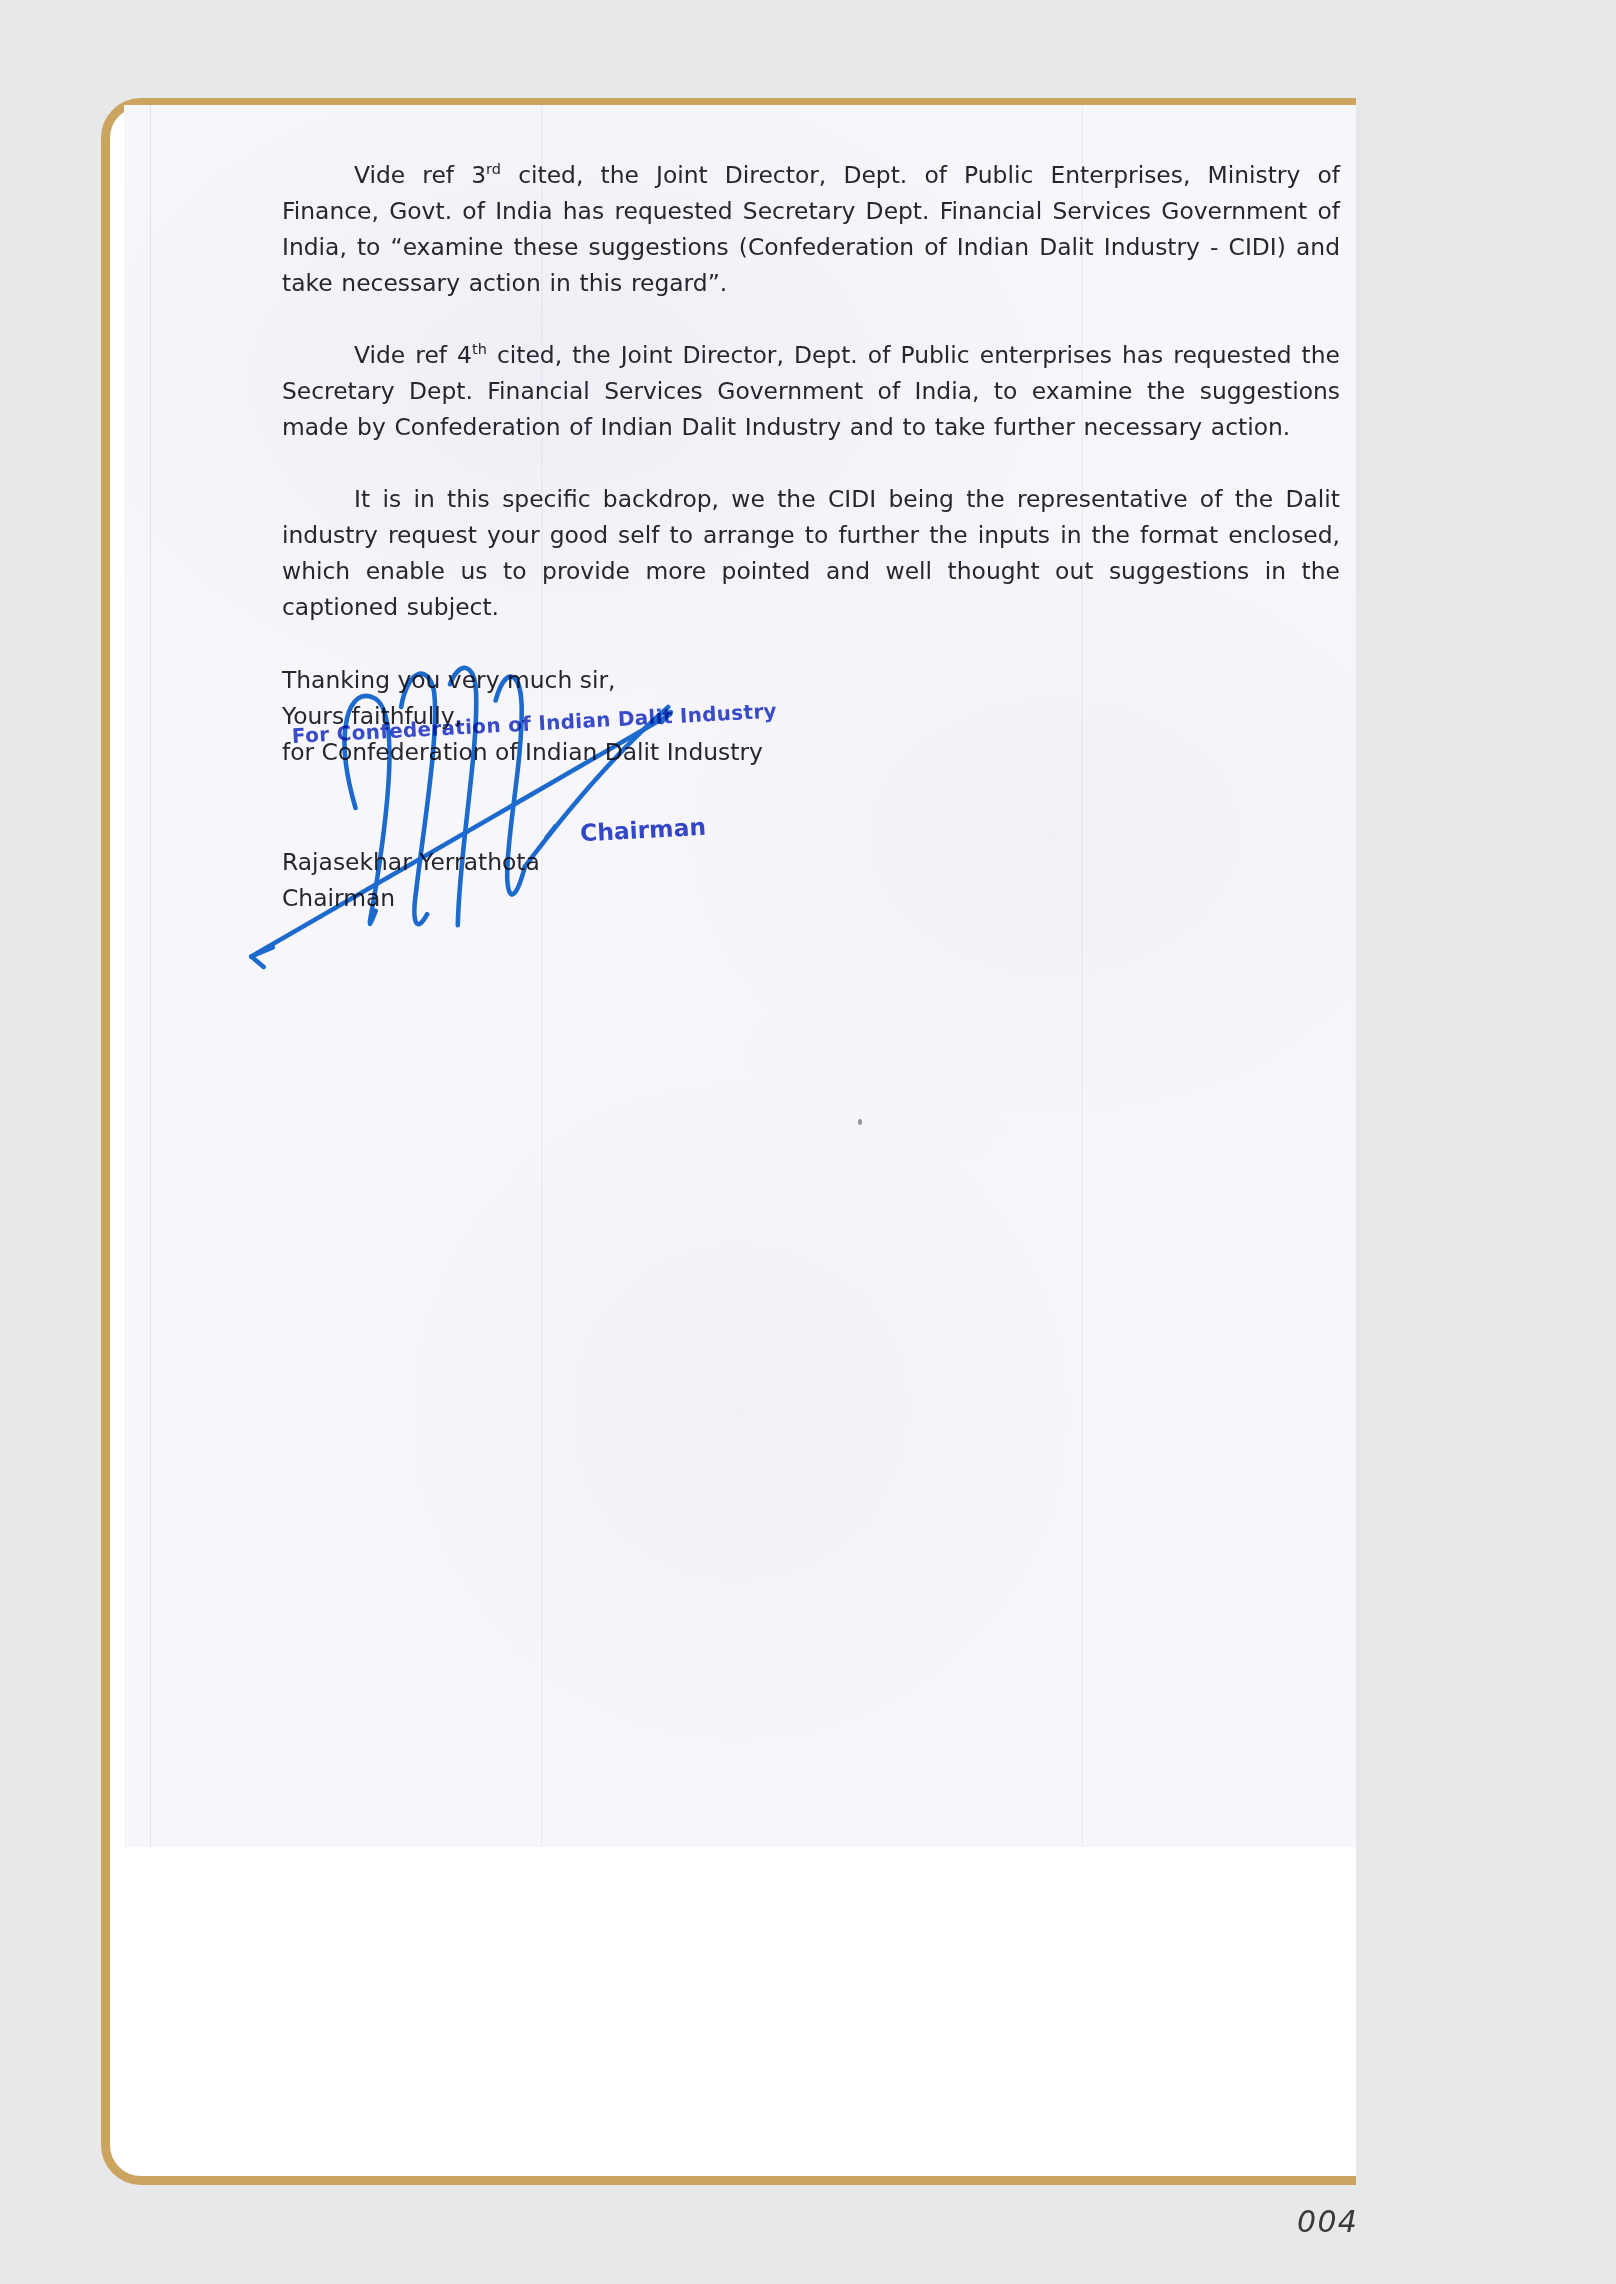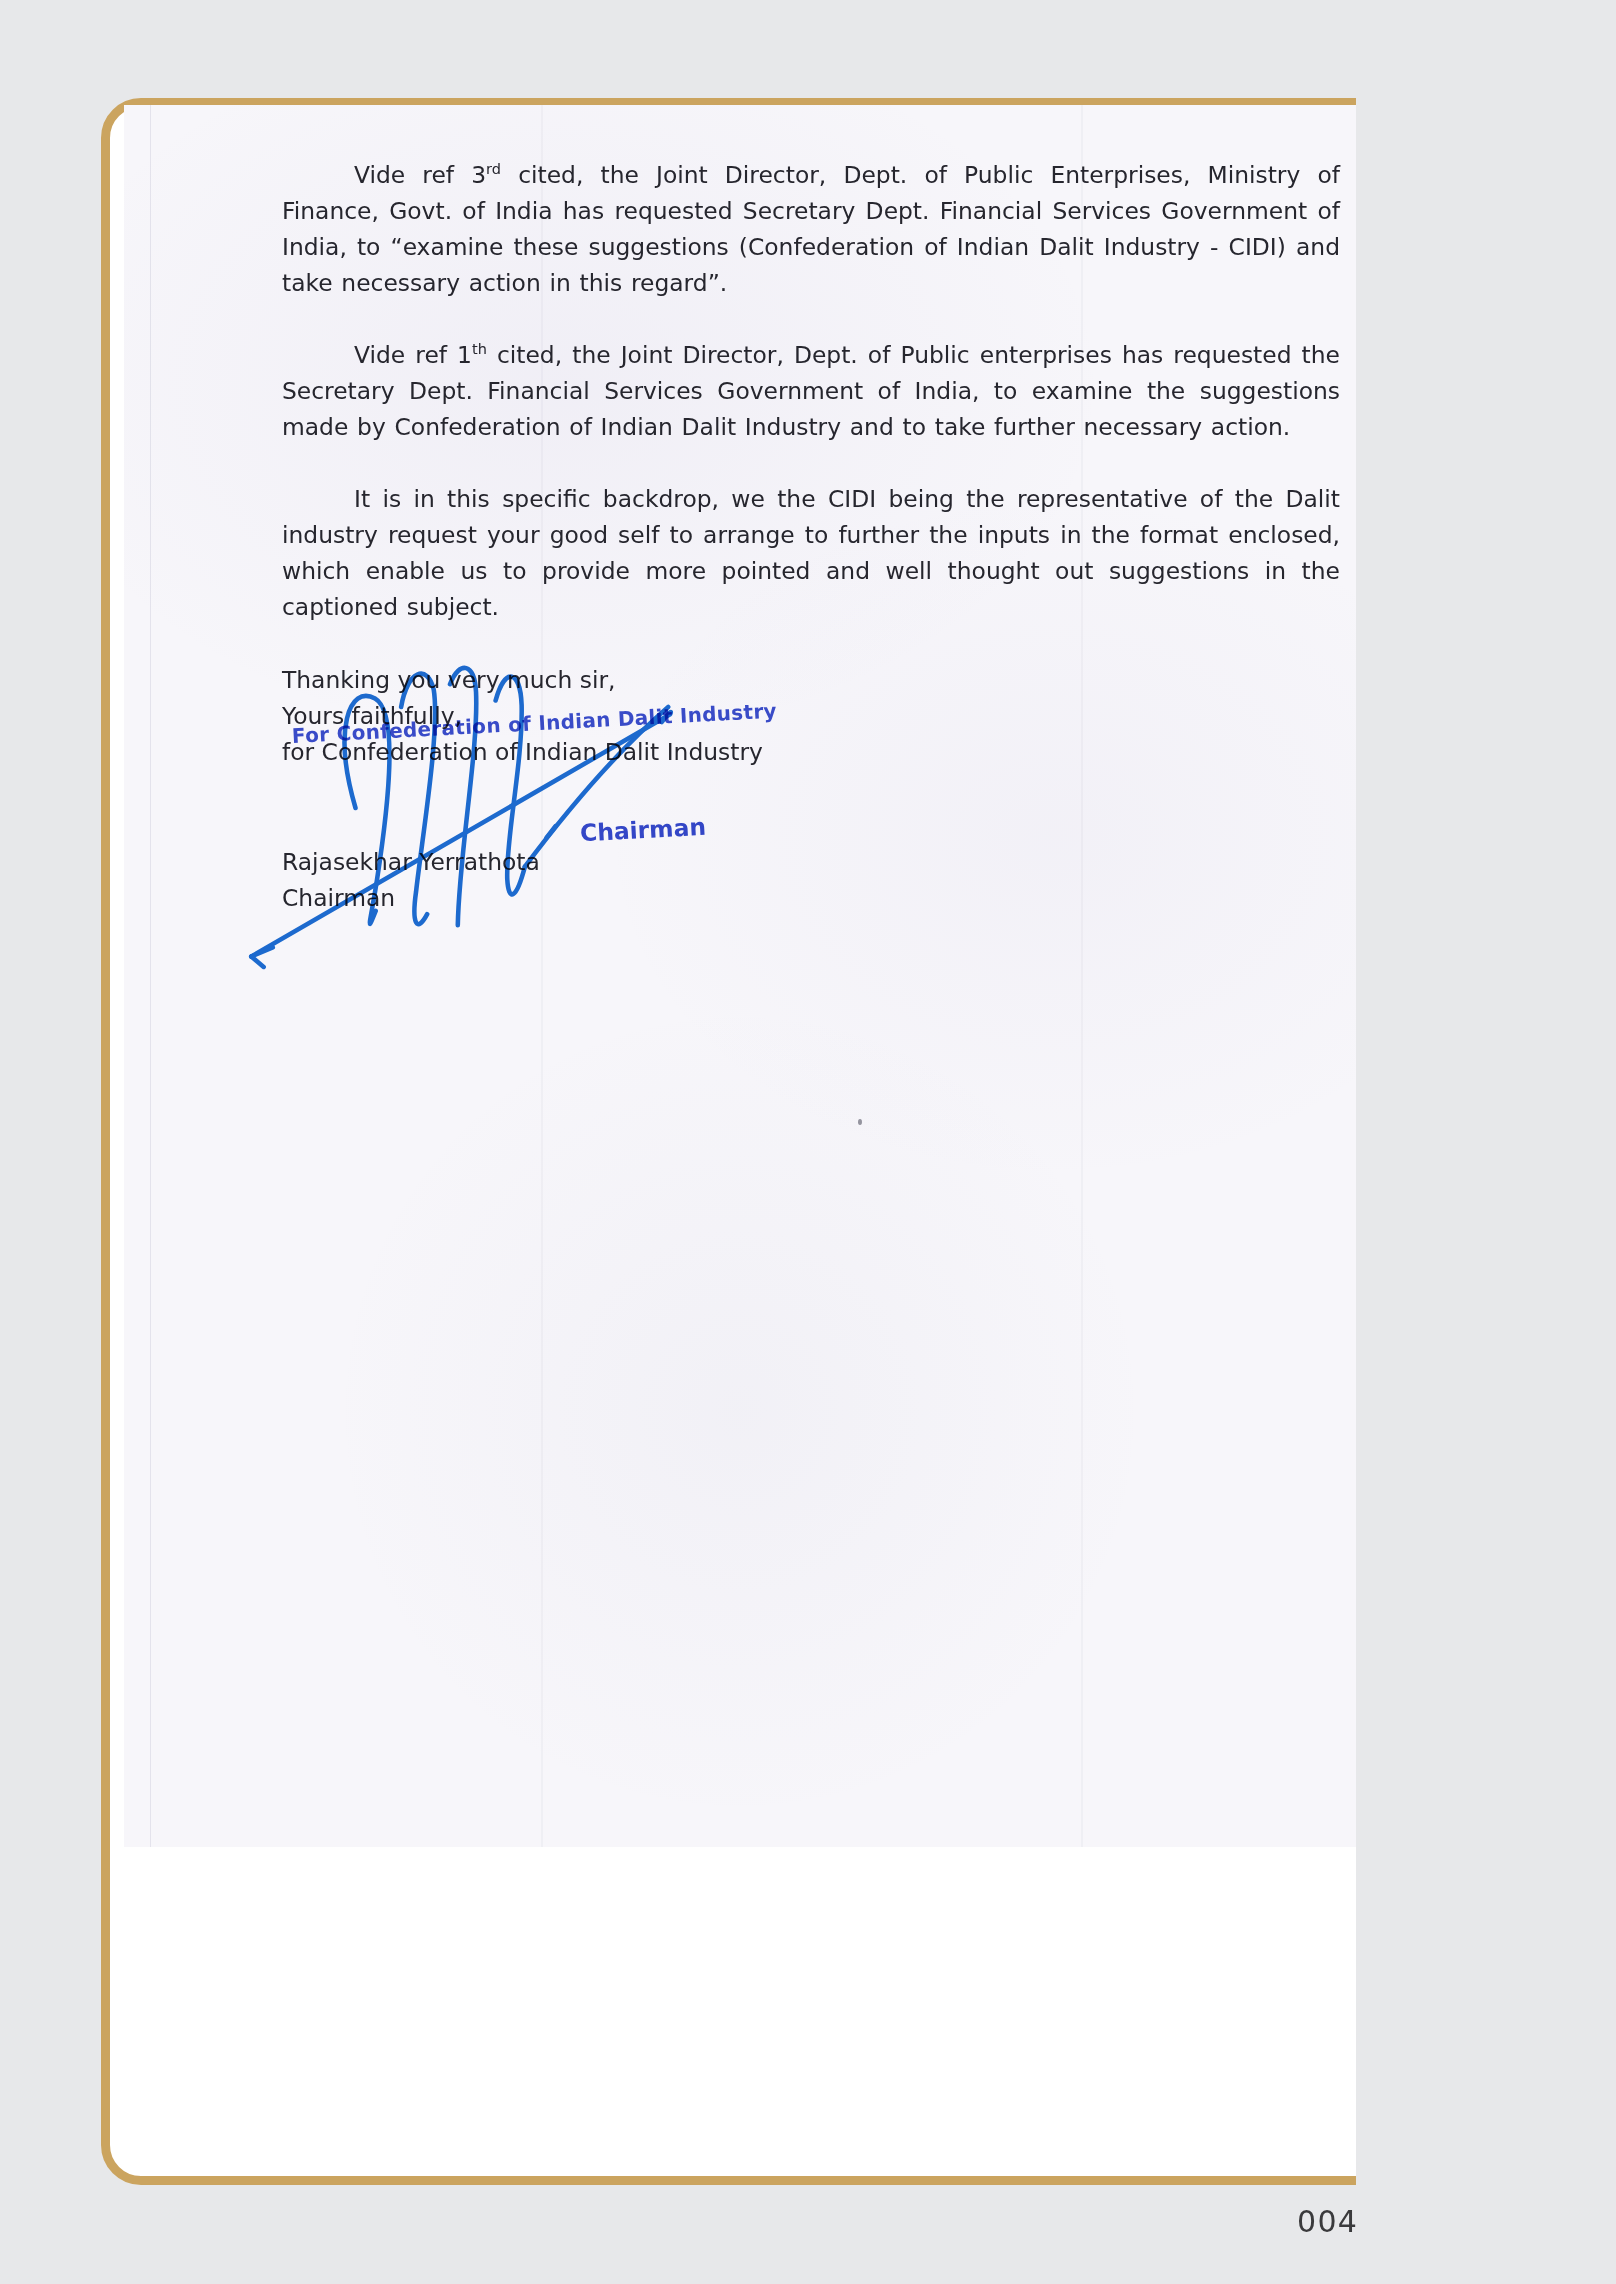--- a/index.html
+++ b/index.html
@@ -83,21 +83,21 @@
   
   .signature-box {
     position:absolute; left:111px; top:540px; width:456px; height:326px;
     mix-blend-mode:multiply;
   }
   .signature-box svg { display:block; width:456px; height:326px; }
 
   
   .page-number {
     position:absolute; left:1297px; top:2204px;
-    font-size:30px; letter-spacing:1.3px; color:#3a3a3c;
+    font-size:30px; letter-spacing:1.3px; color:#3a3a3c;font-style:italic;
   }
 </style>
 </head>
 <body>
 
 <div class="canvas">
 
   <div class="gold-frame"></div>
 
   <div class="paper">
@@ -106,21 +106,21 @@
       <div class="artifact edge-line-left"></div>
       <div class="artifact fold-line-1"></div>
       <div class="artifact fold-line-2"></div>
       <div class="artifact pink-line"></div>
       <div class="artifact edge-shadow-right"></div>
       <div class="artifact speck"></div>
     </div>
 
     <div class="letter-body">
       <p class="para"><span>Vide ref 3</span><sup class="ord">rd</sup><span> cited, the Joint Director, Dept. of Public Enterprises, Ministry of Finance, Govt. of India has requested Secretary Dept. Financial Services Government of India, to “examine these suggestions (Confederation of Indian Dalit Industry - CIDI) and take necessary action in this regard”.</span></p>
-      <p class="para"><span>Vide ref 1</span><sup class="ord">th</sup><span> cited, the Joint Director, Dept. of Public enterprises has requested the Secretary Dept. Financial Services Government of India, to examine the suggestions made by Confederation of Indian Dalit Industry and to take further necessary action.</span></p>
+      <p class="para"><span>Vide ref 4</span><sup class="ord">th</sup><span> cited, the Joint Director, Dept. of Public enterprises has requested the Secretary Dept. Financial Services Government of India, to examine the suggestions made by Confederation of Indian Dalit Industry and to take further necessary action.</span></p>
       <p class="para"><span>It is in this specific backdrop, we the CIDI being the representative of the Dalit industry request your good self to arrange to further the inputs in the format enclosed, which enable us to provide more pointed and well thought out suggestions in the captioned subject.</span><sup class="ord"></sup><span></span></p>
     </div>
 
     <div class="closing-block">
       <p>Thanking you very much sir,</p>
       <p>Yours faithfully,</p>
       <p>for Confederation of Indian Dalit Industry</p>
     </div>
 
     <div class="signatory-block">

